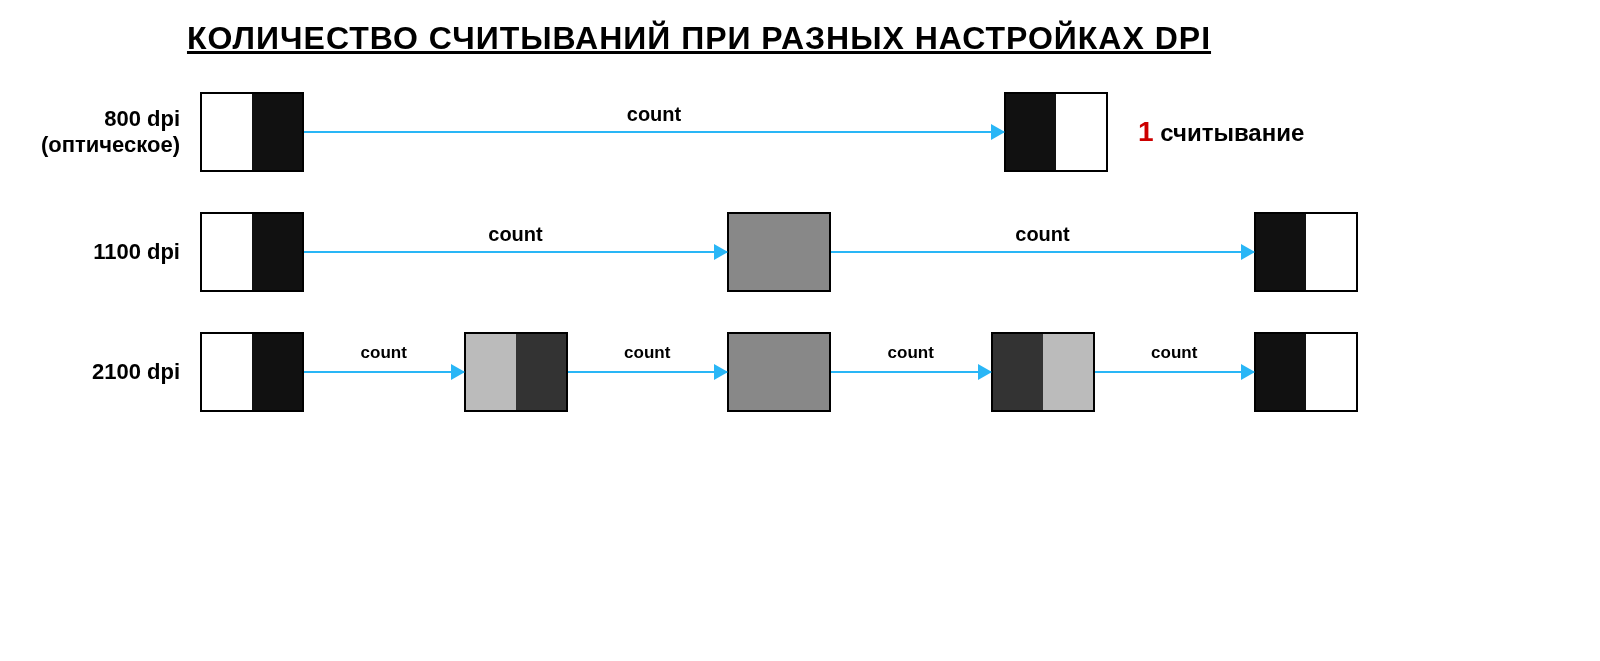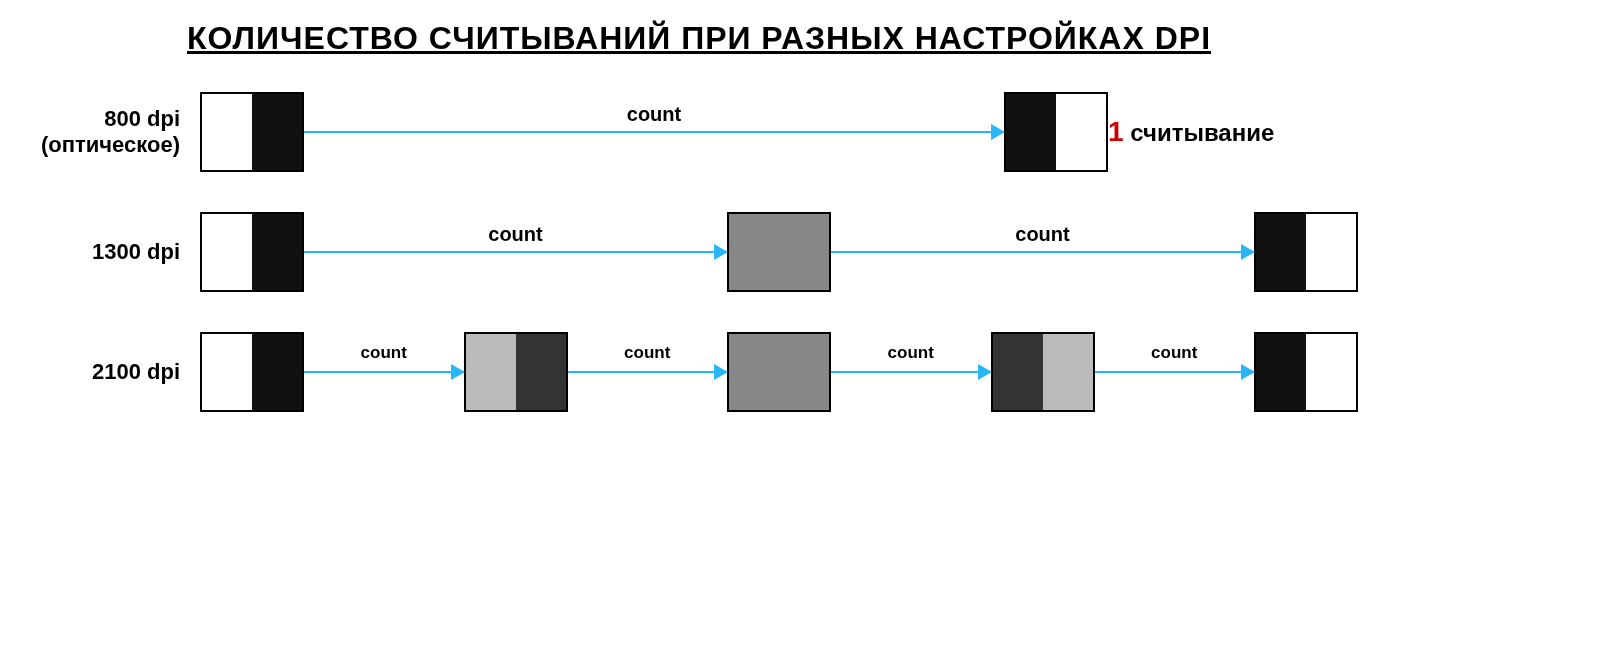--- a/index.html
+++ b/index.html
@@ -58,20 +58,21 @@
       display: flex;
       align-items: center;
       position: relative;
       height: 90px;
     }
 
     .row-result {
       width: 250px;
       font-size: 24px;
       font-weight: 700;
+      padding-left: 30px;
       flex-shrink: 0;
     }
 
     .row-result .num {
       color: #cc0000;
       font-weight: 900;
       font-size: 28px;
     }
 
     
@@ -166,21 +167,21 @@
           <div class="half half-black"></div>
           <div class="half half-white"></div>
         </div>
       </div>
       <div class="row-result">
         <span class="num">1</span><span> считывание</span>
       </div>
     </div>
 
     <div class="row">
-      <div class="row-label">1300 dpi</div>
+      <div class="row-label">1100 dpi</div>
       <div class="row-content" style="display:flex;align-items:center;flex:1;height:90px;">
 
         <div class="pixel-block">
           <div class="half half-white"></div>
           <div class="half half-black"></div>
         </div>
 
         <div class="arrow-container" style="flex:1;position:relative;height:80px;display:flex;align-items:center;">
           <div class="arrow-line" style="width:100%;">
             <span class="arrow-label">count</span>

